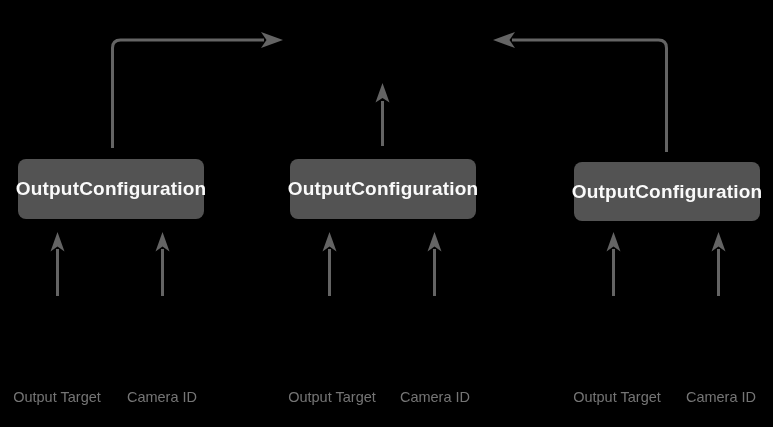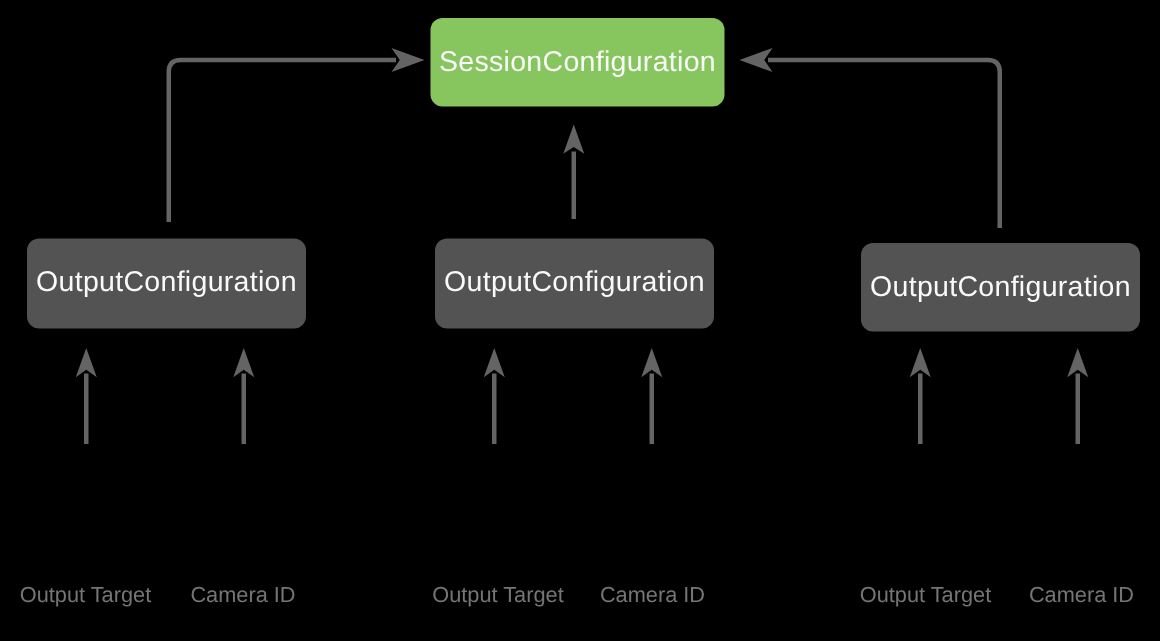--- a/index.html
+++ b/index.html
@@ -46,21 +46,21 @@
     border-radius: 8px;
     color: var(--box-text, #fafafa);
     font-size: 19px;
     letter-spacing: 0.2px;
     white-space: nowrap;
   }
   .box.session {
     left: 287px; top: 12px; width: 196px; height: 59px;
     background: var(--session-fill, #87C55F);
   }
-  .box.output { background: var(--output-fill, #535353); }
+  .box.output { background: var(--output-fill, #535353); font-weight: bold; }
   .box.output-1 { left: 18px;  top: 159px; width: 186px; height: 60px; }
   .box.output-2 { left: 290px; top: 159px; width: 186px; height: 60px; }
   .box.output-3 { left: 574px; top: 162px; width: 186px; height: 59px; }
   .io-label {
     position: absolute;
     top: 389px;
     width: 120px;
     text-align: center;
     font-size: 14.5px;
     color: var(--label-text, #757575);
@@ -116,21 +116,20 @@
     <g>
       <path class="shaft" d="M613.5,296 L613.5,249"></path>
       <polygon class="head" points="613.5,232 606.5,251.5 613.5,246.5 620.5,251.5"></polygon>
     </g>
     <g>
       <path class="shaft" d="M718.5,296 L718.5,249"></path>
       <polygon class="head" points="718.5,232 711.5,251.5 718.5,246.5 725.5,251.5"></polygon>
     </g>
   </svg>
 
-  <div class="box session">SessionConfiguration</div>
 
   <div class="box output output-1">OutputConfiguration</div>
 
   <div class="box output output-2">OutputConfiguration</div>
 
   <div class="box output output-3">OutputConfiguration</div>
 
   <div class="io-label l1">Output Target</div>
   <div class="io-label l2">Camera ID</div>
   <div class="io-label l3">Output Target</div>

